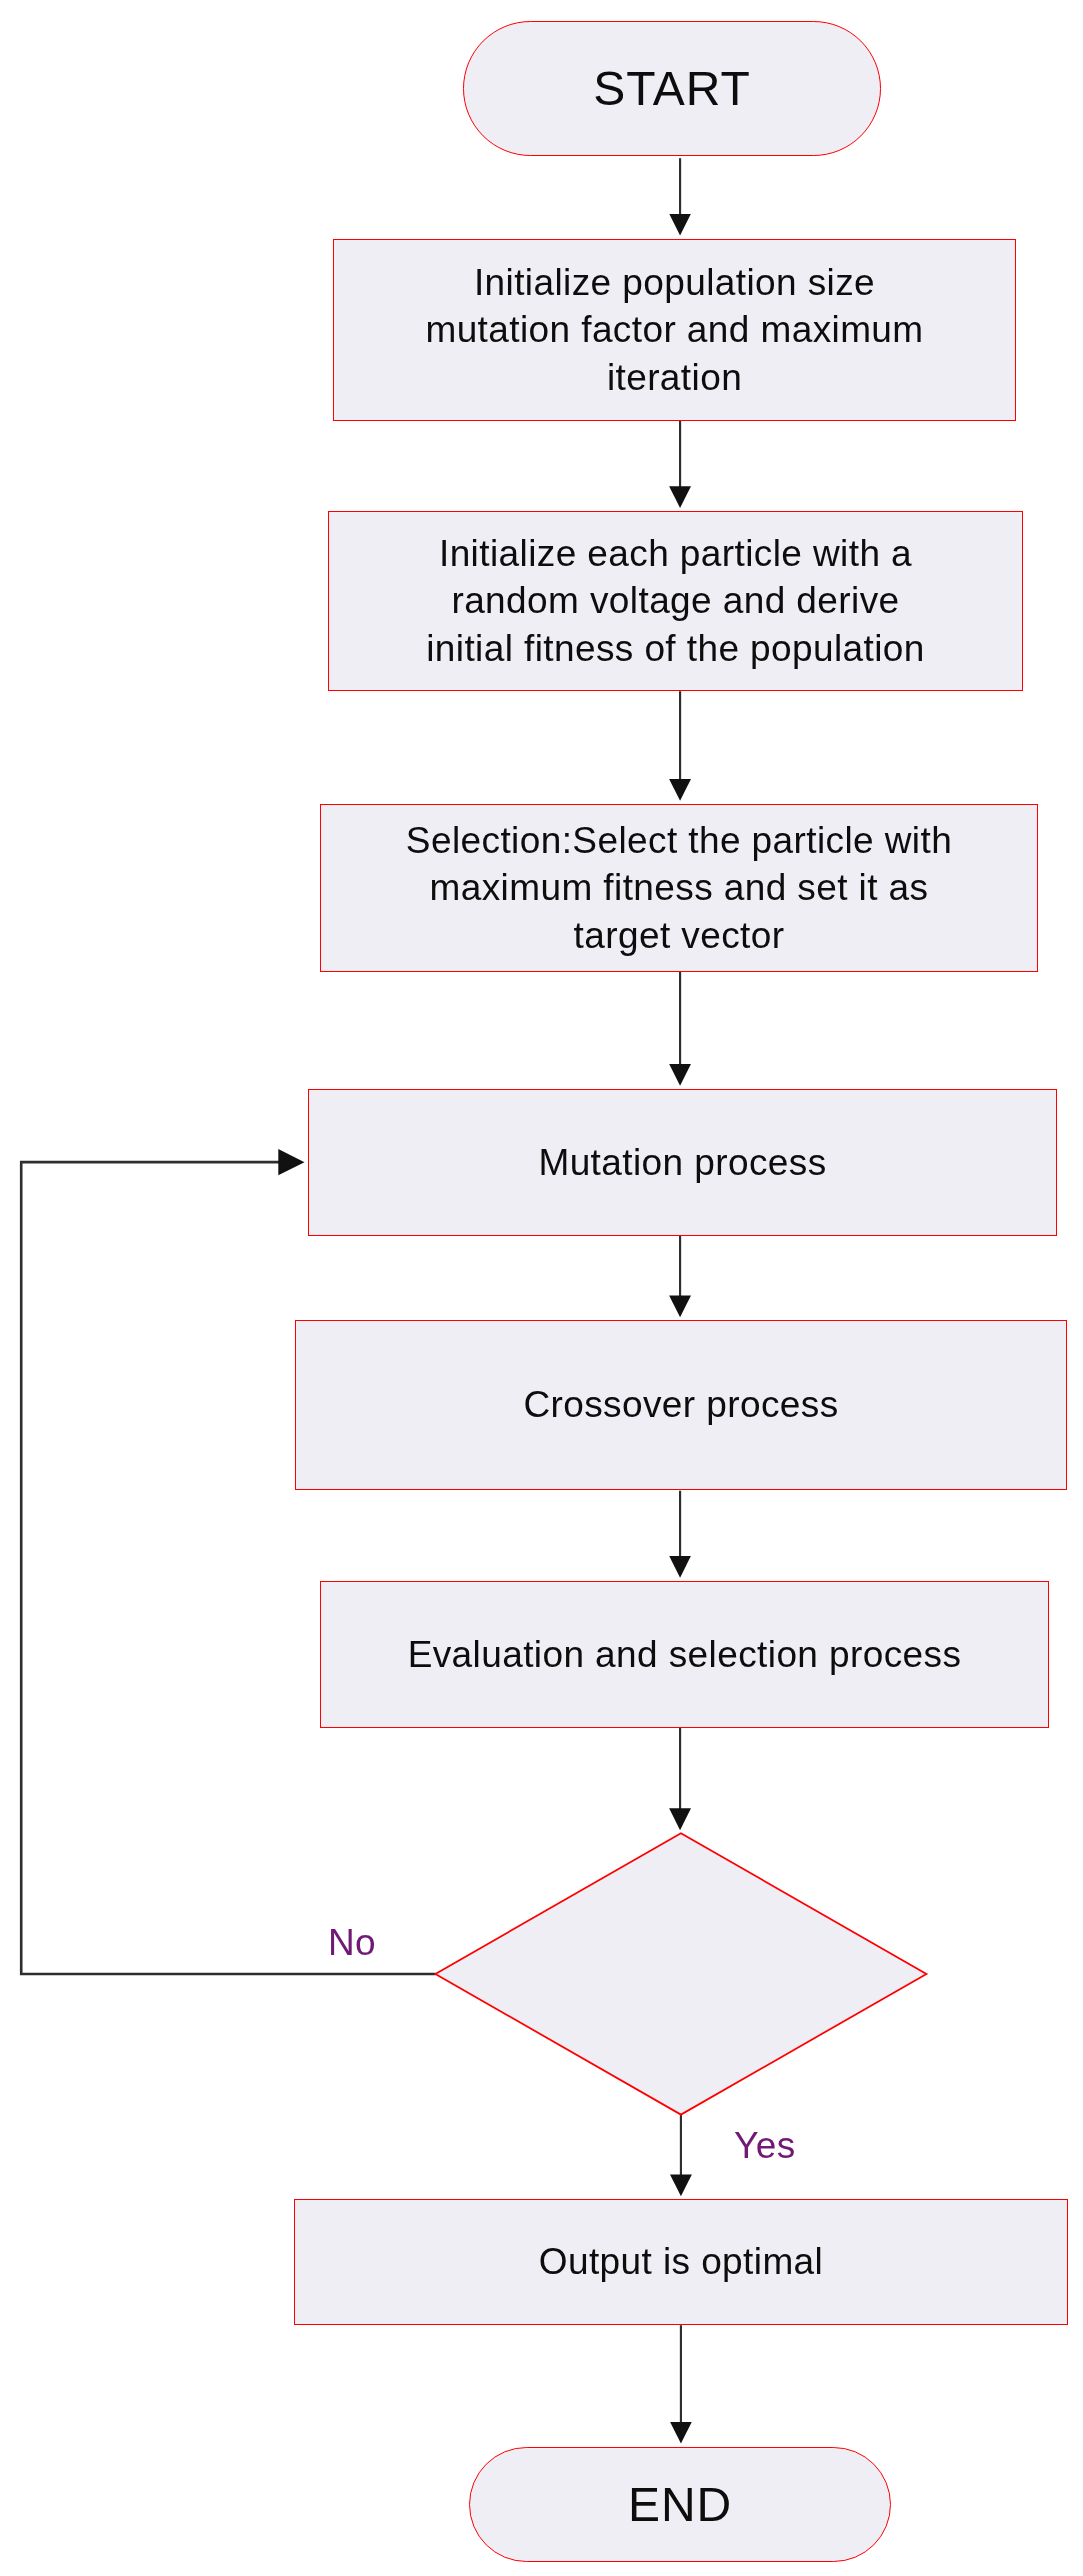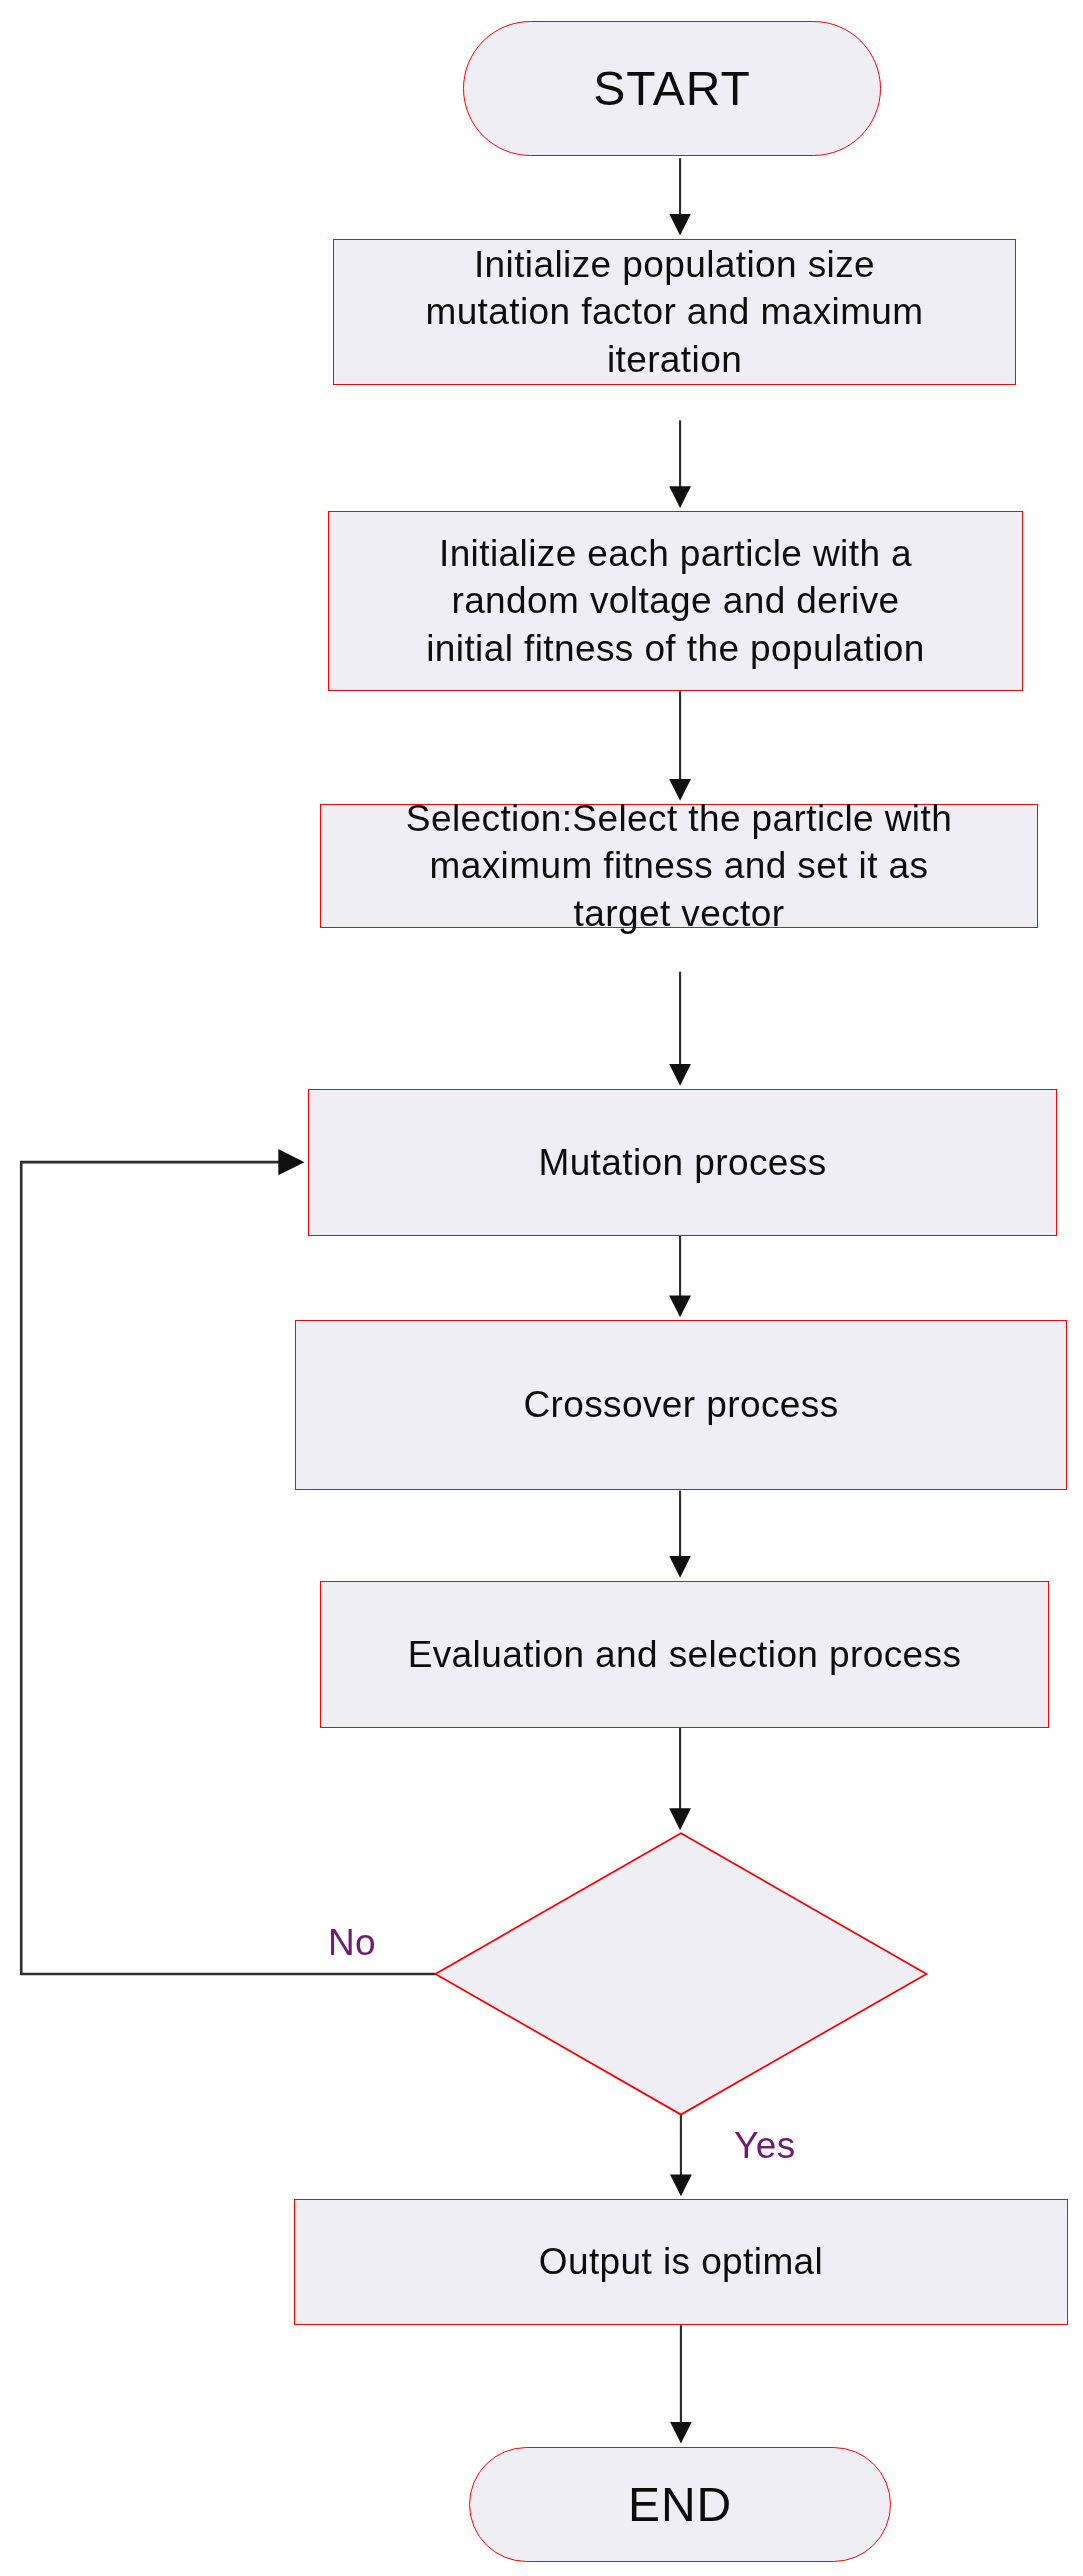--- a/index.html
+++ b/index.html
@@ -66,33 +66,33 @@
 
     <polyline points="498,2259 24,2259 24,1330 344,1330" fill="none" stroke="#2e2e2e" stroke-width="3" marker-end="url(#arrow)"></polyline>
 
     <polygon points="779,2098 1060,2259 779,2420 498,2259" fill="#f0eef5" stroke="#fe0000" stroke-width="2"></polygon>
   </svg>
 
   <div class="node terminator" style="left:463px;top:21px;width:418px;height:135px;">
     <div class="label">START</div>
   </div>
 
-  <div class="node" style="left:333px;top:239px;width:683px;height:146px;">
+  <div class="node" style="left:333px;top:239px;width:683px;height:182px;">
     <div class="label">Initialize population size
 mutation factor and maximum
 iteration</div>
   </div>
 
   <div class="node" style="left:328px;top:511px;width:695px;height:180px;">
     <div class="label">Initialize each particle with a
 random voltage and derive
 initial fitness of the population</div>
   </div>
 
-  <div class="node" style="left:320px;top:804px;width:718px;height:124px;">
+  <div class="node" style="left:320px;top:804px;width:718px;height:168px;">
     <div class="label">Selection:Select the particle with
 maximum fitness and set it as
 target vector</div>
   </div>
 
   <div class="node" style="left:308px;top:1089px;width:749px;height:147px;">
     <div class="label">Mutation process</div>
   </div>
 
   <div class="node" style="left:295px;top:1320px;width:772px;height:170px;">

